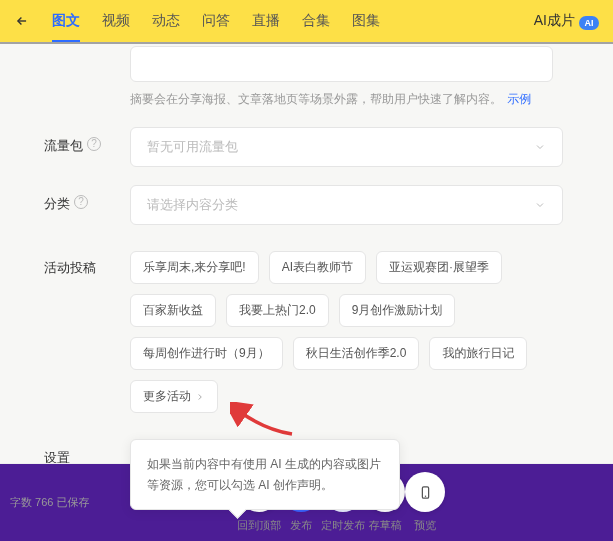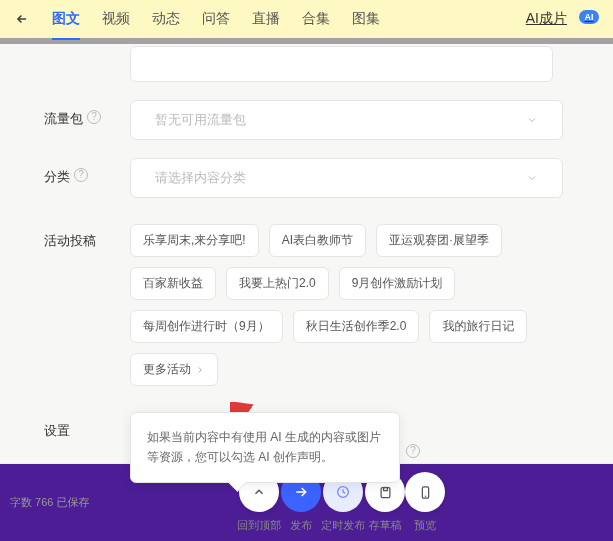--- a/index.html
+++ b/index.html
@@ -8,37 +8,37 @@
     font-family: -apple-system, "PingFang SC", "Microsoft YaHei", sans-serif;
     font-size: 13px;
     color: #333;
     background: #f7f7f5;
     width: 613px;
     height: 541px;
     overflow: hidden;
     position: relative;
   }
   .top-tabs {
-    background: #fef9c3;
+    background: #fde047;
     height: 44px;
     display: flex;
     align-items: center;
     padding: 0 14px;
     gap: 22px;
-    border-bottom: 6px solid #a3a3a3;
+    border-bottom: 2px solid #a3a3a3;
   }
   .back-icon { width: 16px; display: flex; justify-content: center; cursor: pointer; color:#333; }
   .tab { font-size: 14px; color: #555; cursor: pointer; position: relative; }
   .tab.active { color: #2e6cff; font-weight: 600; }
   .tab.active::after {
     content: ""; position: absolute; left: 0; right: 0; bottom: -12px;
     height: 2px; background: #2e6cff;
   }
   .spacer { flex: 1; }
-  .ai-tab { display: flex; align-items: flex-start; gap: 12px; color:#333; font-size:14px;text-decoration:underline;}
+  .ai-tab { display: flex; align-items: flex-end; gap: 4px; color:#333; font-size:14px;}
   .ai-badge {
     display:inline-flex; align-items:center; justify-content:center;
     width:20px; height:14px; border-radius:7px;
     background:#3b82f6; color:#fff; font-size:9px; font-weight:700;
   }
 
   .content { padding: 0 0 0 0; }
 
   .row { display: flex; padding: 8px 20px 0 44px; }
   .row-label { width: 86px; flex-shrink:0; font-size: 13px; color: #333; padding-top: 10px; display:flex; align-items:flex-start; gap:4px;}
@@ -55,21 +55,21 @@
     padding:0 12px; font-size:13px; color:#333;
   }
   .counter { font-size:12px; color:#999; white-space:nowrap; }
 
   .abstract-hint { font-size:12px; color:#999; margin-top:8px; line-height:1.6;}
   .abstract-hint .example-link { color:#2e6cff; cursor:pointer; margin-left:2px;}
 
   .select-box {
     width:100%; height:40px; background:#fff; border:1px solid #e5e5e5; border-radius:6px;
     display:flex; align-items:center; justify-content:space-between;
-    padding:0 24px; color:#bbb; font-size:13px; cursor:pointer;
+    padding:0 16px; color:#bbb; font-size:13px; cursor:pointer;
   }
   .chev { color:#bbb; }
 
   .tags-wrap { display:flex; flex-wrap:wrap; gap:10px; padding-top:2px;}
   .tag {
     background:#fff; border:1px solid #e5e5e5; border-radius:6px;
     padding:7px 12px; font-size:12px; color:#555; cursor:pointer;
     white-space:nowrap;
   }
   .more-tag { display:flex; align-items:center; gap:4px; }
@@ -151,20 +151,24 @@
 </div>
 
 <div class="content">
 
   <div class="row" style="padding-top:2px;">
     <div class="row-label" style="visibility:hidden;"></div>
     <div class="row-body">
       <div class="title-input-row">
         <input class="title-input" value="" style="">
         <span class="counter"></span>
+      </div>
+      <div class="abstract-hint">
+        <span>摘要会在分享海报、文章落地页等场景外露，帮助用户快速了解内容。</span>
+        <span class="example-link">示例</span>
       </div>
     </div>
   </div>
 
   <div class="row" style="padding-top:18px;">
     <div class="row-label">
       <span>流量包</span>
       <span class="qmark">?</span>
     </div>
     <div class="row-body">

